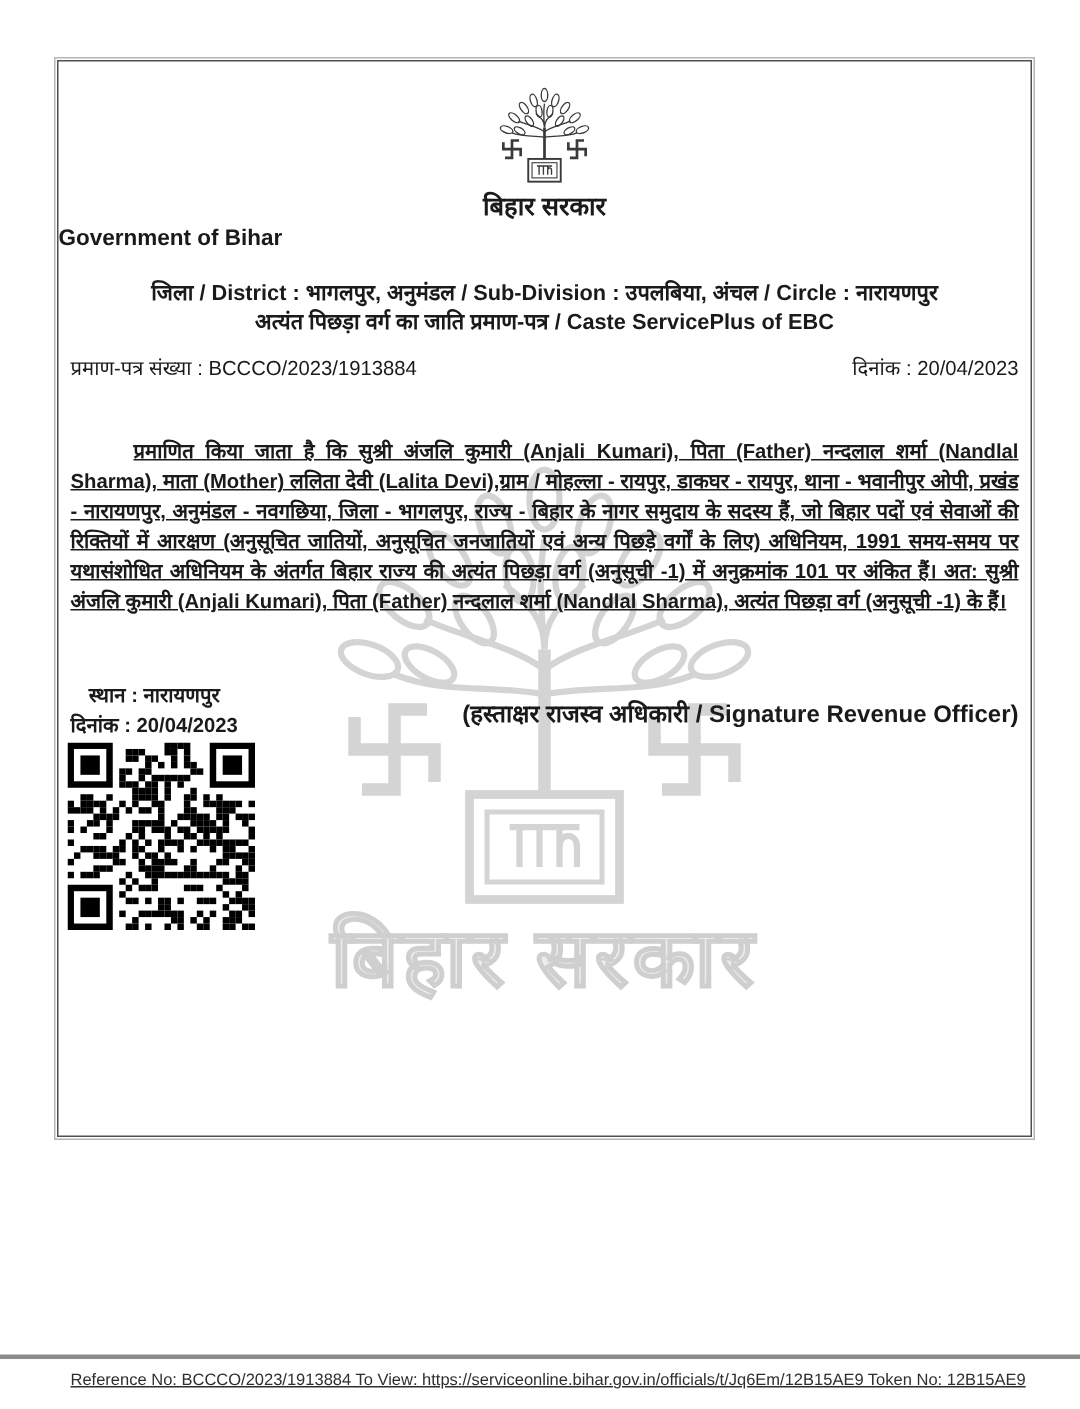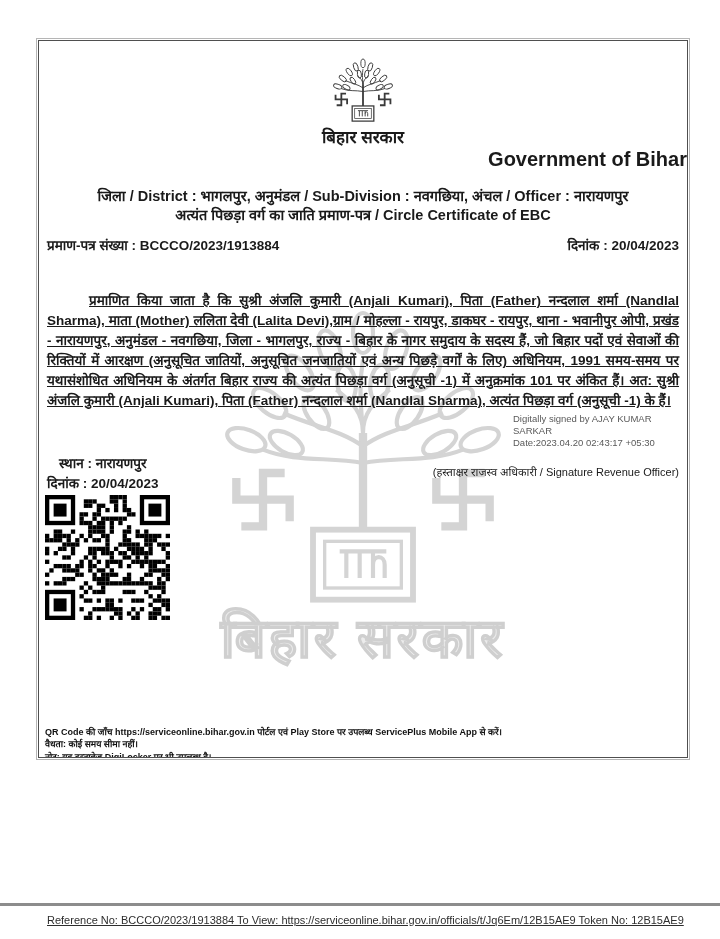--- a/index.html
+++ b/index.html
@@ -21,45 +21,45 @@
     text-align:center; color:#d4d4d4; pointer-events:none;
   }
   .watermark svg { display:block; margin:0 auto; }
   .wm-text {
     margin-top:-14px; font-size:54px; font-weight:bold; letter-spacing:3px;
     color:#ececec; -webkit-text-stroke:1.6px #cfcfcf; white-space:nowrap;
   }
   
   .logo { display:block; margin:9px auto 0; color:#3a3a3a; }
   .t-hindi   { margin-top:4px;  text-align:center; font-size:17px;   font-weight:bold; line-height:20px; }
-  .t-eng     { text-align:right; font-size:20px;   font-weight:bold; line-height:22px; }
+  .t-eng     { text-align:left; font-size:15px;   font-weight:bold; line-height:22px; }
   .t-form    { text-align:center; font-size:14.5px; font-weight:bold; line-height:18px; }
   .dist-blk  { margin-top:17px; text-align:center; font-weight:bold; }
   .dist-line { font-size:14.5px; line-height:19px; }
   .cert-title{ font-size:14.5px; line-height:19px; }
   .purpose   { font-size:14px;   line-height:19px; }
   .cert-row  {
     margin-top:12px; padding:0 8px; display:flex; justify-content:space-between;
-    font-size:13.5px; font-weight:bold; line-height:18px;
+    font-size:13.5px; font-weight:normal; line-height:18px;
   }
   
   .para {
     padding:0 8px; font-size:13.5px; font-weight:bold; line-height:20px;
     text-align:justify; text-indent:42px;
   }
   .para1 { margin-top:36px;text-decoration:underline; }
   .para2 { margin-top:3px; }
   
   .sig-area { position:relative; height:84px; }
   .digi-sig {
     position:absolute; top:2px; right:-4px; width:178px;
     font-size:9.5px; line-height:12px; color:#595959;
   }
   .place-date { position:absolute; left:8px; top:43px; font-size:13.5px; font-weight:bold; line-height:20px;text-align:center; }
-  .officer    { position:absolute; right:8px; top:53px; font-size:11px; font-weight:normal; }
+  .officer    { position:absolute; right:8px; top:53px; font-size:16px; font-weight:bold; }
   
   .qr { margin:0 0 0 6px; width:125px; height:125px; display:block; }
   .notes {
     position:absolute; left:6px; bottom:3px; right:6px;
     font-size:9px; font-weight:bold; line-height:12.5px; color:#111;
   }
   
   .footer-divider { position:absolute; left:0; top:903px; width:720px; height:3px; background:#8c8c8c; }
   .footer-ref { position:absolute; left:47px; top:914px; font-size:11px; color:#2e2e2e;text-decoration:underline; }
 </style>
@@ -121,36 +121,32 @@
 
     <div class="layer">
       <svg class="logo" width="66" height="74" viewBox="-90 -145 180 205">
         <use href="#emblem"></use>
       </svg>
 
       <div class="t-hindi">बिहार सरकार</div>
       <div class="t-eng">Government of Bihar</div>
 
       <div class="dist-blk">
-        <div class="dist-line">जिला / District : भागलपुर, अनुमंडल / Sub-Division : नवगछिया, अंचल / Officer : नारायणपुर</div>
-        <div class="cert-title">अत्यंत पिछड़ा वर्ग का जाति प्रमाण-पत्र / Circle Certificate of EBC</div>
+        <div class="dist-line">जिला / District : भागलपुर, अनुमंडल / Sub-Division : उपलबिया, अंचल / Circle : नारायणपुर</div>
+        <div class="cert-title">अत्यंत पिछड़ा वर्ग का जाति प्रमाण-पत्र / Caste ServicePlus of EBC</div>
       </div>
 
       <div class="cert-row">
         <span>प्रमाण-पत्र संख्या : BCCCO/2023/1913884</span>
         <span>दिनांक : 20/04/2023</span>
       </div>
 
       <div class="para para1">प्रमाणित किया जाता है कि सुश्री अंजलि कुमारी (Anjali Kumari), पिता (Father) नन्दलाल शर्मा (Nandlal Sharma), माता (Mother) ललिता देवी (Lalita Devi),ग्राम / मोहल्ला - रायपुर, डाकघर - रायपुर, थाना - भवानीपुर ओपी, प्रखंड - नारायणपुर, अनुमंडल - नवगछिया, जिला - भागलपुर, राज्य - बिहार के नागर समुदाय के सदस्य हैं, जो बिहार पदों एवं सेवाओं की रिक्तियों में आरक्षण (अनुसूचित जातियों, अनुसूचित जनजातियों एवं अन्य पिछड़े वर्गों के लिए) अधिनियम, 1991 समय-समय पर यथासंशोधित अधिनियम के अंतर्गत बिहार राज्य की अत्यंत पिछड़ा वर्ग (अनुसूची -1) में अनुक्रमांक 101 पर अंकित हैं। अत: सुश्री अंजलि कुमारी (Anjali Kumari), पिता (Father) नन्दलाल शर्मा (Nandlal Sharma), अत्यंत पिछड़ा वर्ग (अनुसूची -1) के हैं।</div>
 
       <div class="sig-area">
-        <div class="digi-sig">
-          <div>Digitally signed by AJAY KUMAR SARKAR</div>
-          <div>Date:2023.04.20 02:43:17 +05:30</div>
-        </div>
         <div class="place-date">
           <div>स्थान : नारायणपुर</div>
           <div>दिनांक : 20/04/2023</div>
         </div>
         <div class="officer">(हस्ताक्षर राजस्व अधिकारी / Signature Revenue Officer)</div>
       </div>
 
       <svg class="qr" viewBox="0 0 125 125">
           <rect x="0" y="0" width="125" height="125" fill="#fff"></rect>
           <rect x="64.65517241379311" y="0" width="4.310344827586207" height="4.310344827586207" fill="#000"></rect>
@@ -465,24 +461,19 @@
           <rect x="4.310344827586207" y="4.310344827586207" width="21.551724137931036" height="21.551724137931036" fill="#fff"></rect>
           <rect x="8.620689655172415" y="8.620689655172415" width="12.931034482758623" height="12.931034482758623" fill="#000"></rect>
           <rect x="94.82758620689656" y="0" width="30.172413793103452" height="30.172413793103452" fill="#000"></rect>
           <rect x="99.13793103448276" y="4.310344827586207" width="21.551724137931036" height="21.551724137931036" fill="#fff"></rect>
           <rect x="103.44827586206898" y="8.620689655172415" width="12.931034482758623" height="12.931034482758623" fill="#000"></rect>
           <rect x="0" y="94.82758620689656" width="30.172413793103452" height="30.172413793103452" fill="#000"></rect>
           <rect x="4.310344827586207" y="99.13793103448276" width="21.551724137931036" height="21.551724137931036" fill="#fff"></rect>
           <rect x="8.620689655172415" y="103.44827586206898" width="12.931034482758623" height="12.931034482758623" fill="#000"></rect>
         </svg>
 
-      <div class="notes">
-        <div>QR Code की जाँच https://serviceonline.bihar.gov.in पोर्टल एवं Play Store पर उपलब्ध ServicePlus Mobile App से करें।</div>
-        <div>वैधता: कोई समय सीमा नहीं।</div>
-        <div>नोट: यह दस्तावेज DigiLocker पर भी उपलब्ध है।</div>
-      </div>
     </div>
   </div>
 
   <div class="footer-divider"></div>
   <div class="footer-ref">Reference No: BCCCO/2023/1913884 To View: https://serviceonline.bihar.gov.in/officials/t/Jq6Em/12B15AE9 Token No: 12B15AE9</div>
 
 </div>
 
 </body></html>

